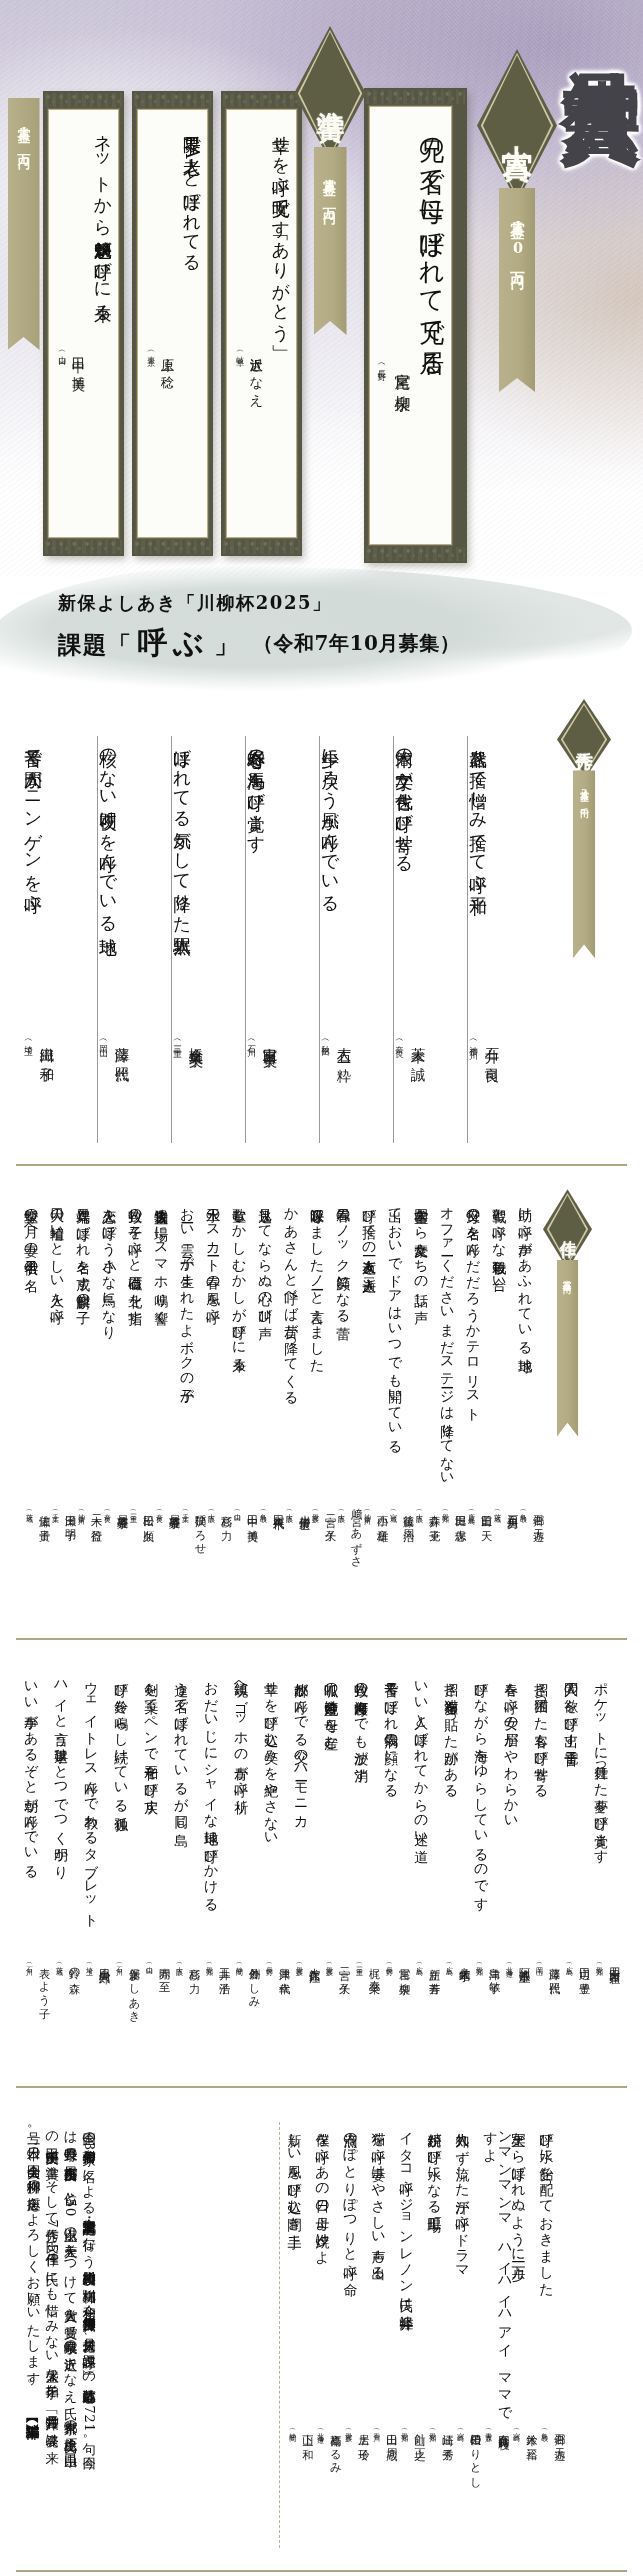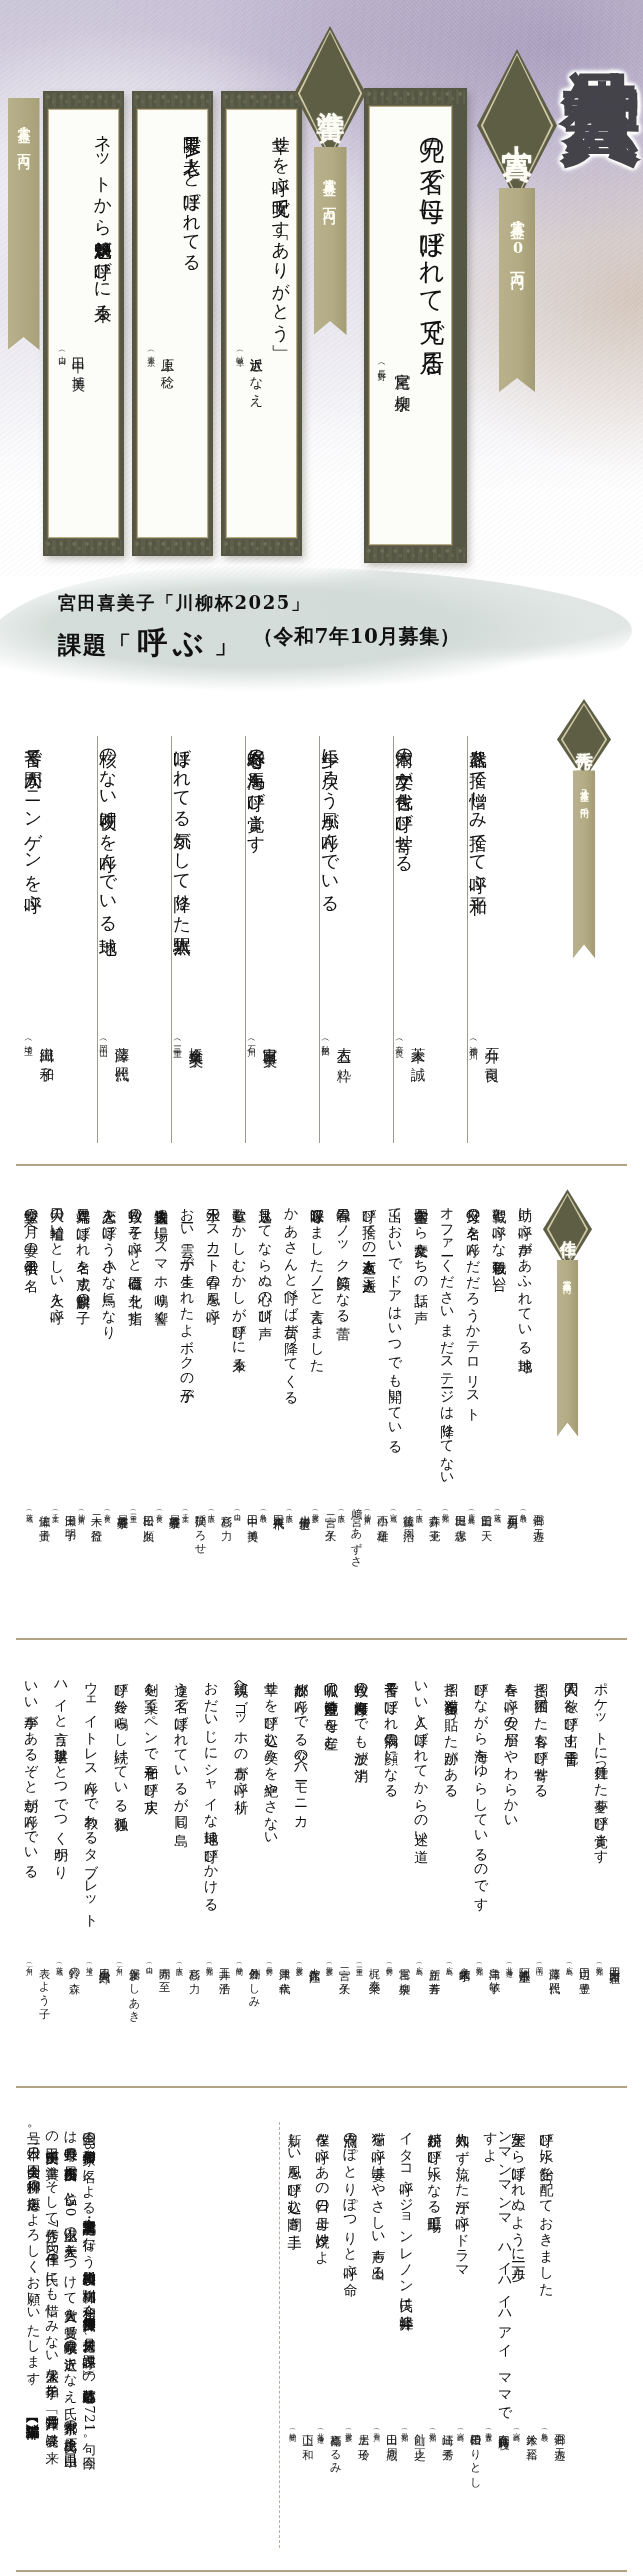--- a/index.html
+++ b/index.html
@@ -109,21 +109,21 @@
 
   
   .heading { position:relative; height:121px; padding:15px 0 0 58px; }
   .heading::before { content:""; position:absolute; left:-16px; top:-9.6px; width:648px; height:134px;
     background:
       radial-gradient(58% 54% at 42% 46%, rgba(210,219,215,.95) 0 55%, rgba(210,219,215,.45) 72%, transparent 88%),
       radial-gradient(40% 50% at 78% 30%, rgba(205,214,212,.6) 0 60%, transparent 85%);
     border-radius: 38% 62% 55% 45% / 62% 48% 52% 38%; }
   .heading > * { position:relative; }
   .heading-line1 { font-size:18px; font-weight:bold; letter-spacing:1.6px; color:#111; }
-  .heading-line2 { margin-top:7.5px; display:flex; align-items:flex-start; color:#111; }
+  .heading-line2 { margin-top:7.5px; display:flex; align-items:center; color:#111; }
   .subject-wrap { font-size:23.6px; font-weight:bold; letter-spacing:1.1px; }
   .subject { font-size:30px; letter-spacing:5.4px; padding:0 5.4px; }
   .heading-note { font-size:20px; font-weight:bold; margin-left:14px; letter-spacing:0.5px; }
 
   
   .shusaku { position:relative; margin-top:29px; padding:9.6px 102px 3.2px 18px; min-height:413px; }
   .shusaku-badge { right:32px; top:-27px; }
   .shusaku-badge .diamond { width:54px; height:81px; }
   .shusaku-badge .d-label { font-size:17.7px; letter-spacing:2.1px; }
   .shusaku-badge .ribbon { width:22.5px; height:188px; margin-top:-9.6px; }
@@ -245,21 +245,21 @@
           </div>
         </div>
       </div>
 
     <div class="left-ribbon">
       <span class="r-label">賞金1万円</span>
     </div>
   </header>
 
   <section class="heading">
-    <div class="heading-line1">宮田喜美子「川柳杯2025」</div>
+    <div class="heading-line1">新保よしあき「川柳杯2025」</div>
     <div class="heading-line2">
       <span class="subject-wrap"><span>課題「</span><span class="subject">呼ぶ</span><span>」</span></span>
       <span class="heading-note">（令和7年10月募集）</span>
     </div>
   </section>
 
   <section class="shusaku">
     <div class="badge-col shusaku-badge">
       <div class="diamond">
         <span class="d-label">秀作</span>

